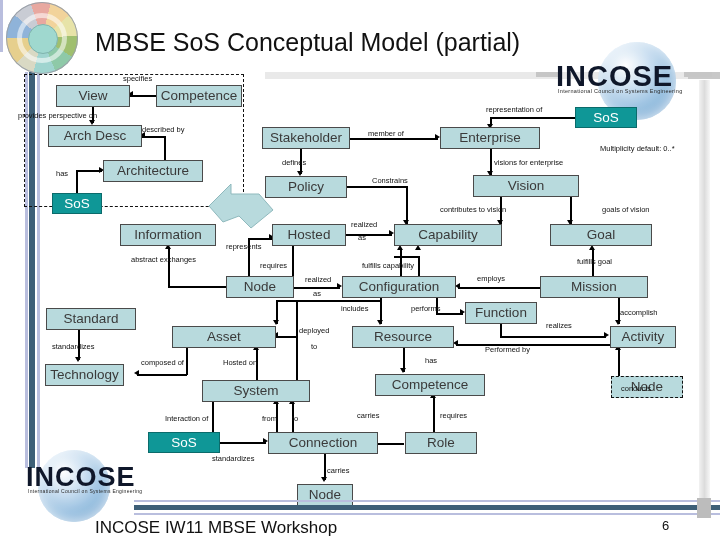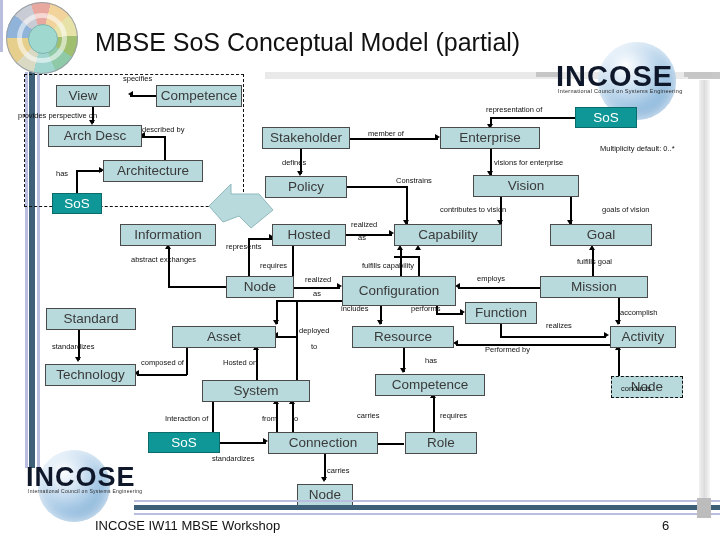--- a/index.html
+++ b/index.html
@@ -92,21 +92,21 @@
   .arrow{position:absolute;width:0;height:0;}
   .ar-d{border-left:3.5px solid transparent;border-right:3.5px solid transparent;border-top:5px solid #000;}
   .ar-u{border-left:3.5px solid transparent;border-right:3.5px solid transparent;border-bottom:5px solid #000;}
   .ar-r{border-top:3.5px solid transparent;border-bottom:3.5px solid transparent;border-left:5px solid #000;}
   .ar-l{border-top:3.5px solid transparent;border-bottom:3.5px solid transparent;border-right:5px solid #000;}
 
   
   #callout-arrow{position:absolute;left:205px;top:178px;width:72px;height:52px;}
 
   
-  #footer-text{position:absolute;left:95px;top:518px;font-size:13px;color:#111;}
+  #footer-text{position:absolute;left:95px;top:518px;font-size:17px;color:#111;}
   #slide-number{position:absolute;left:662px;top:518px;font-size:13px;color:#111;}
 </style>
 </head>
 <body>
 
 <div id="stage">
 
   <div class="vbar lav" style="left:25px;"></div>
   <div class="vbar dark" style="left:29px;"></div>
   <div class="vbar lav" style="left:37px;"></div>
@@ -253,21 +253,21 @@
     <div class="arrow ar-d" style="left:321px;top:477px;"></div>
 
     <div class="ln lh" style="left:378px;top:443px;width:26px;"></div>
   </div>
 
   <svg id="callout-arrow" viewBox="0 0 72 52">
     <polygon points="4,28 26,6 26,16 54,16 68,32 46,50 34,38 18,44" fill="#b8dadd" stroke="#8fb9bd" stroke-width="1"></polygon>
   </svg>
 
   <div id="nodes">
-      <div class="node" style="left: 56px; top: 85px; width: 54px; height: 22px;">
+      <div class="node" style="left: 56px; top: 85px; width: 74px; height: 22px;">
         <span>View</span>
       </div>
       <div class="node" style="left: 156px; top: 85px; width: 86px; height: 22px;">
         <span>Competence</span>
       </div>
       <div class="node" style="left: 48px; top: 125px; width: 94px; height: 22px;">
         <span>Arch Desc</span>
       </div>
       <div class="node" style="left: 103px; top: 160px; width: 100px; height: 22px;">
         <span>Architecture</span>
@@ -298,42 +298,42 @@
       </div>
       <div class="node" style="left: 394px; top: 224px; width: 108px; height: 22px;">
         <span>Capability</span>
       </div>
       <div class="node" style="left: 550px; top: 224px; width: 102px; height: 22px;">
         <span>Goal</span>
       </div>
       <div class="node" style="left: 226px; top: 276px; width: 68px; height: 22px;">
         <span>Node</span>
       </div>
-      <div class="node" style="left: 342px; top: 276px; width: 114px; height: 30px;">
+      <div class="node" style="left: 342px; top: 276px; width: 114px; height: 22px;">
         <span>Configuration</span>
       </div>
       <div class="node" style="left: 540px; top: 276px; width: 108px; height: 22px;">
         <span>Mission</span>
       </div>
       <div class="node" style="left: 46px; top: 308px; width: 90px; height: 22px;">
         <span>Standard</span>
       </div>
       <div class="node" style="left: 172px; top: 326px; width: 104px; height: 22px;">
         <span>Asset</span>
       </div>
       <div class="node" style="left: 352px; top: 326px; width: 102px; height: 22px;">
         <span>Resource</span>
       </div>
       <div class="node" style="left: 465px; top: 302px; width: 72px; height: 22px;">
         <span>Function</span>
       </div>
       <div class="node" style="left: 610px; top: 326px; width: 66px; height: 22px;">
         <span>Activity</span>
       </div>
-      <div class="node" style="left: 45px; top: 364px; width: 91px; height: 22px;">
+      <div class="node" style="left: 45px; top: 364px; width: 79px; height: 22px;">
         <span>Technology</span>
       </div>
       <div class="node" style="left: 202px; top: 380px; width: 108px; height: 22px;">
         <span>System</span>
       </div>
       <div class="node" style="left: 375px; top: 374px; width: 110px; height: 22px;">
         <span>Competence</span>
       </div>
       <div class="node dashed" style="left: 611px; top: 376px; width: 72px; height: 22px;">
         <span>Node</span>
@@ -354,21 +354,21 @@
 
   <div id="edge-labels">
       <div class="elabel" style="left: 123px; top: 75px;">specifies</div>
       <div class="elabel" style="left: 18px; top: 112px;">provides perspective on</div>
       <div class="elabel" style="left: 142px; top: 126px;">described by</div>
       <div class="elabel" style="left: 56px; top: 170px;">has</div>
       <div class="elabel" style="left: 368px; top: 130px;">member of</div>
       <div class="elabel" style="left: 486px; top: 106px;">representation of</div>
       <div class="elabel" style="left: 282px; top: 159px;">defines</div>
       <div class="elabel" style="left: 494px; top: 159px;">visions for enterprise</div>
-      <div class="elabel" style="left: 372px; top: 177px; margin-left: 24px;">Constrains</div>
+      <div class="elabel" style="left: 372px; top: 177px;">Constrains</div>
       <div class="elabel" style="left: 440px; top: 206px;">contributes to vision</div>
       <div class="elabel" style="left: 570px; top: 206px; margin-left: 32px;">goals of vision</div>
       <div class="elabel" style="left: 226px; top: 243px;">represents</div>
       <div class="elabel" style="left: 351px; top: 221px;">realized</div>
       <div class="elabel" style="left: 358px; top: 234px;">as</div>
       <div class="elabel" style="left: 131px; top: 256px;">abstract exchanges</div>
       <div class="elabel" style="left: 260px; top: 262px;">requires</div>
       <div class="elabel" style="left: 362px; top: 262px;">fulfills capability</div>
       <div class="elabel" style="left: 477px; top: 275px;">employs</div>
       <div class="elabel" style="left: 577px; top: 258px;">fulfills goal</div>

